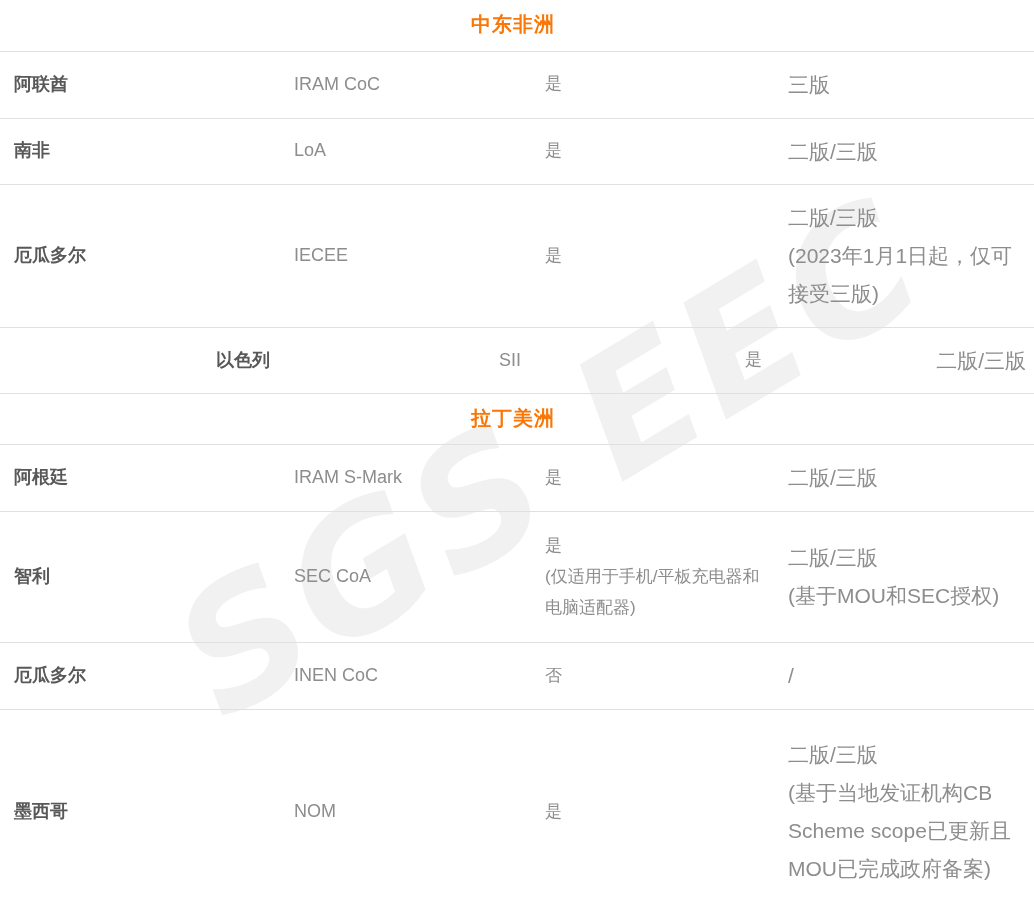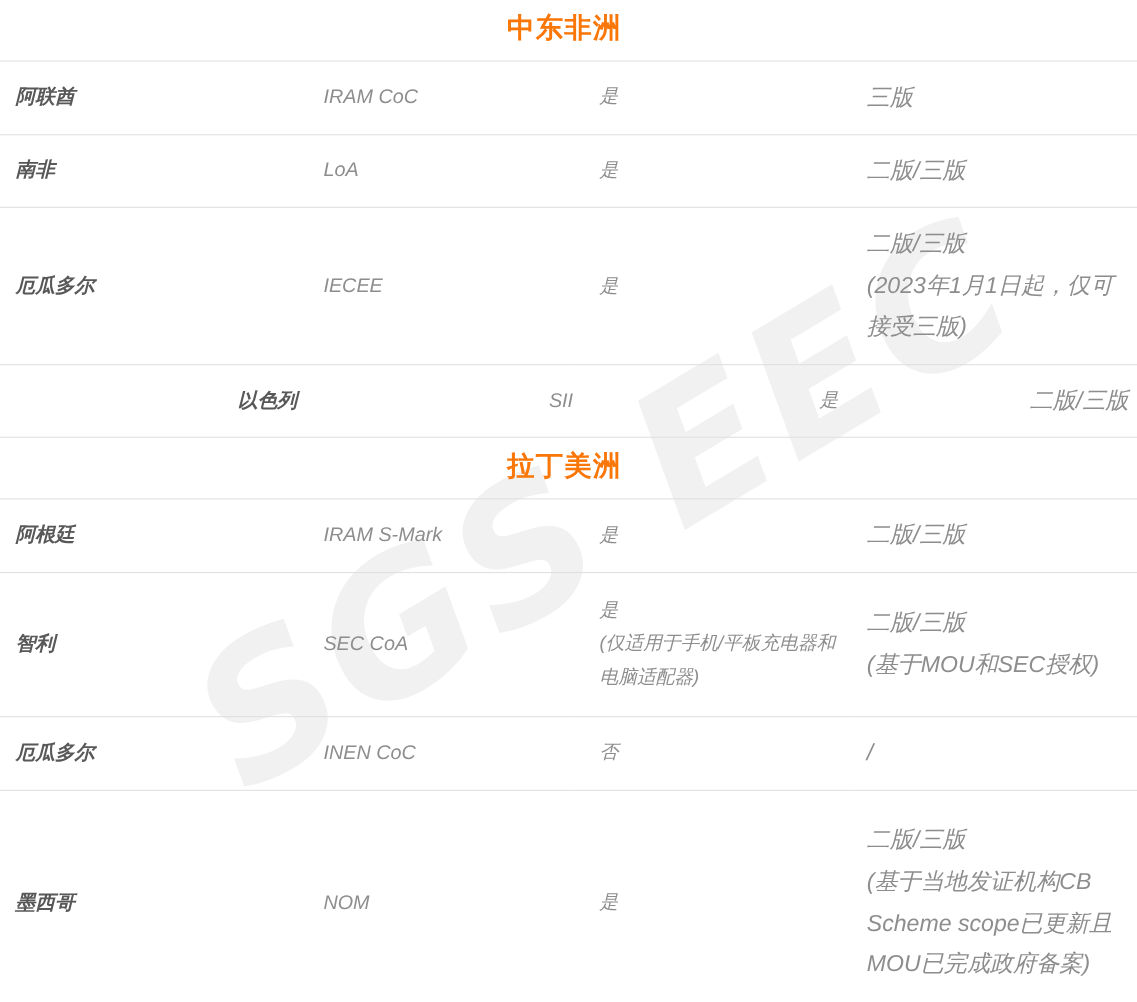--- a/index.html
+++ b/index.html
@@ -67,30 +67,30 @@
 
   
   .sec-row td {
     text-align:center;
     padding:10px 0 12px 0;
     height:51px;
   }
   .sec-title {
     color:#f97607;
     font-weight:bold;
-    font-size:25px;
+    font-size:20px;
     line-height:1.3;
     letter-spacing:1px;
     display:inline-block;
     position:relative;
     left:-4px;
   }
 
   
-  .data-row td { padding:14px 0 14px 0;font-style:italic; }
+  .data-row td { padding:14px 0 14px 0; }
 
   .cell-country {
     padding-left:14px !important;
     color:#585858;
     font-weight:bold;
     font-size:18px;
     line-height:1.55;
   }
   .cell-scheme {
     padding-left:24px !important;

